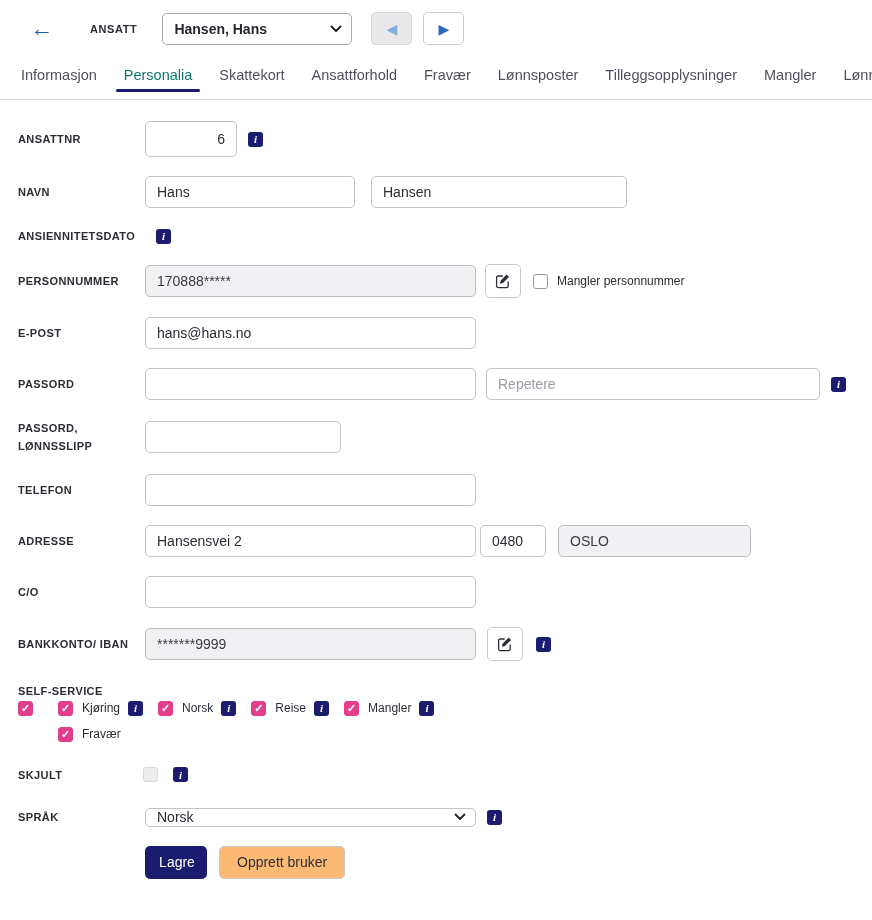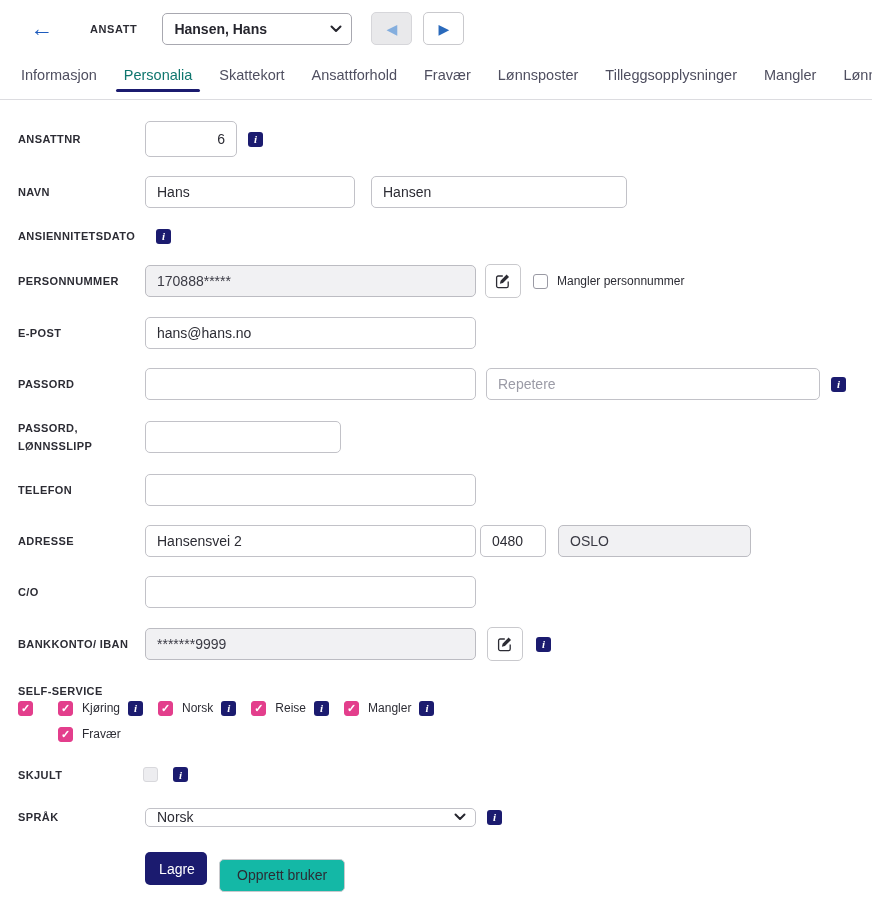--- a/index.html
+++ b/index.html
@@ -75,22 +75,22 @@
   .ss-opt { display:flex; align-items:center; margin-right:15px; }
   .ss-line2 { padding-left:40px; }
 
   .sel-wrap { position:relative; }
   select.sprak { appearance:none; -webkit-appearance:none; -moz-appearance:none;
     width:331px; height:19px; border:1px solid #c2c2c8; border-radius:5px; padding:0 28px 0 11px;
     font-size:14px; color:#2c2c34; background:#fff; font-family:inherit; cursor:pointer; }
 
   .btn-lagre { width:62px; height:33px; background:#1b1b6f; color:#fff; border:none; border-radius:5px;
     font-size:14px; font-family:inherit; cursor:pointer;padding-left:8px; }
-  .btn-opprett { margin-left:12px; height:33px; padding:0 17px; background:#14b8a6; border:1px solid #c9c9cd;
-    border-radius:5px; font-size:14px; color:#2c2c34; font-family:inherit; cursor:pointer;margin-top:13px; }
+  .btn-opprett { margin-left:12px; height:33px; padding:0 17px; background:#fdba74; border:1px solid #c9c9cd;
+    border-radius:5px; font-size:14px; color:#2c2c34; font-family:inherit; cursor:pointer; }
 </style>
 </head>
 <body>
 
 <div class="page">
 
   <div class="topbar">
     <button class="back-btn"><span>←</span></button>
     <span class="ansatt-label">ANSATT</span>
     <div class="emp-select-wrap">

